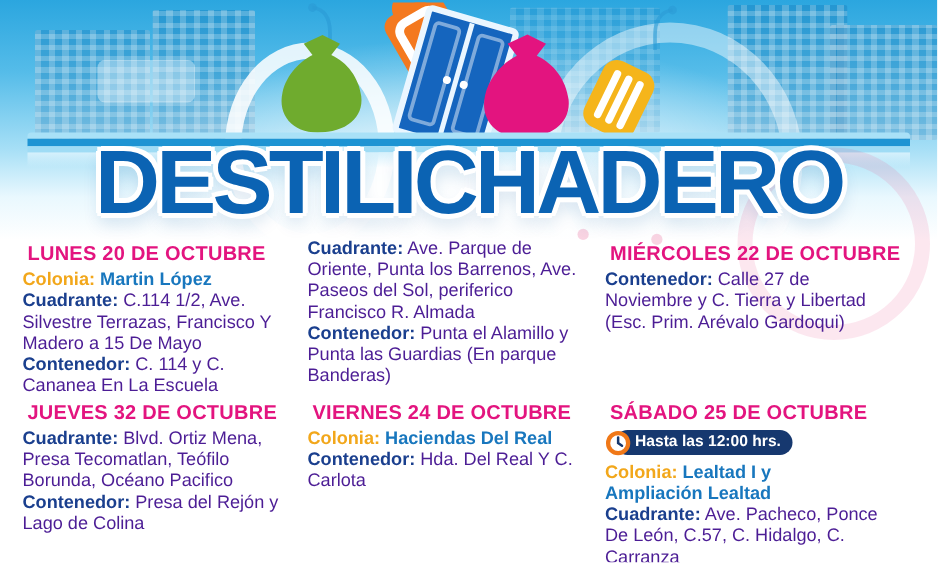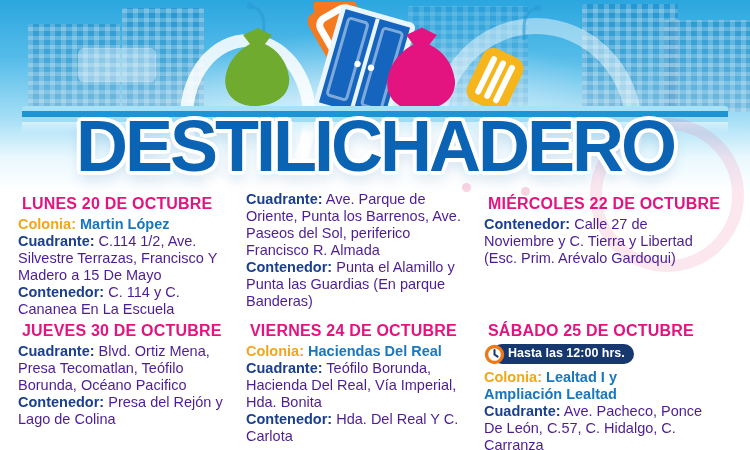--- a/index.html
+++ b/index.html
@@ -148,29 +148,28 @@
       <p class="line"><span class="lab-navy">Cuadrante:</span> <span class="body-txt">Ave. Parque de Oriente, Punta los Barrenos, Ave. Paseos del Sol, periferico Francisco R. Almada</span></p>
       <p class="line"><span class="lab-navy">Contenedor:</span> <span class="body-txt">Punta el Alamillo y Punta las Guardias (En parque Banderas)</span></p>
     </section>
 
     <section class="day">
       <h2 class="day-h">MIÉRCOLES 22 DE OCTUBRE</h2>
       <p class="line"><span class="lab-navy">Contenedor:</span> <span class="body-txt">Calle 27 de Noviembre y C. Tierra y Libertad (Esc. Prim. Arévalo Gardoqui)</span></p>
     </section>
 
     <section class="day">
-      <h2 class="day-h">JUEVES 30 DE OCTUBRE</h2>
+      <h2 class="day-h">JUEVES 32 DE OCTUBRE</h2>
       <p class="line"><span class="lab-navy">Cuadrante:</span> <span class="body-txt">Blvd. Ortiz Mena, Presa Tecomatlan, Teófilo Borunda, Océano Pacifico</span></p>
       <p class="line"><span class="lab-navy">Contenedor:</span> <span class="body-txt">Presa del Rejón y Lago de Colina</span></p>
     </section>
 
     <section class="day">
       <h2 class="day-h">VIERNES 24 DE OCTUBRE</h2>
       <p class="line"><span class="lab-col">Colonia:</span> <span class="val">Haciendas Del Real</span></p>
-      <p class="line"><span class="lab-navy">Cuadrante:</span> <span class="body-txt">Teófilo Borunda, Hacienda Del Real, Vía Imperial, Hda. Bonita</span></p>
       <p class="line"><span class="lab-navy">Contenedor:</span> <span class="body-txt">Hda. Del Real Y C. Carlota</span></p>
     </section>
 
     <section class="day day--sat">
       <h2 class="day-h">SÁBADO 25 DE OCTUBRE</h2>
       <div class="badge">
         <svg class="clock" width="21" height="21" viewBox="0 0 21 21">
           <circle cx="10.5" cy="10.5" r="8" fill="#fff" stroke="#F07818" stroke-width="3.4"></circle>
           <path d="M10.5 6 V10.5 L13.6 12.6" stroke="#16386F" stroke-width="2" fill="none" stroke-linecap="round"></path>
         </svg>

